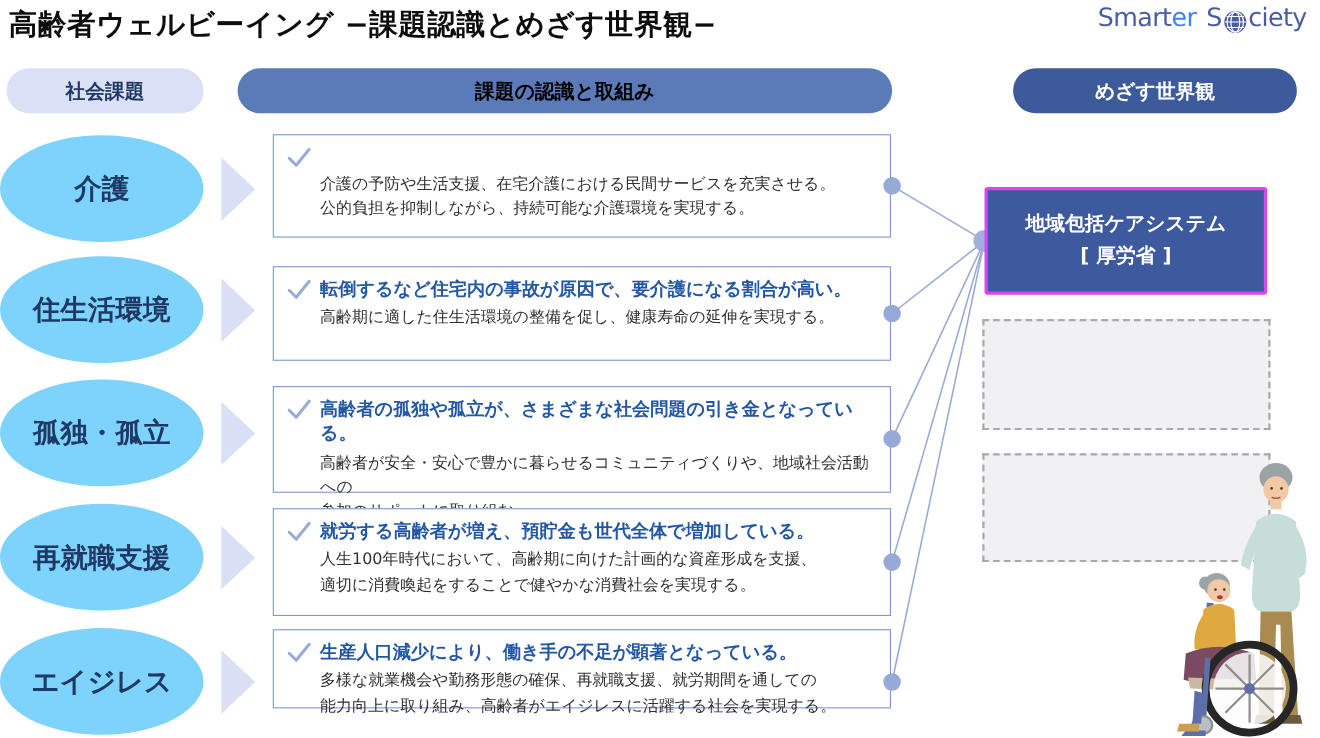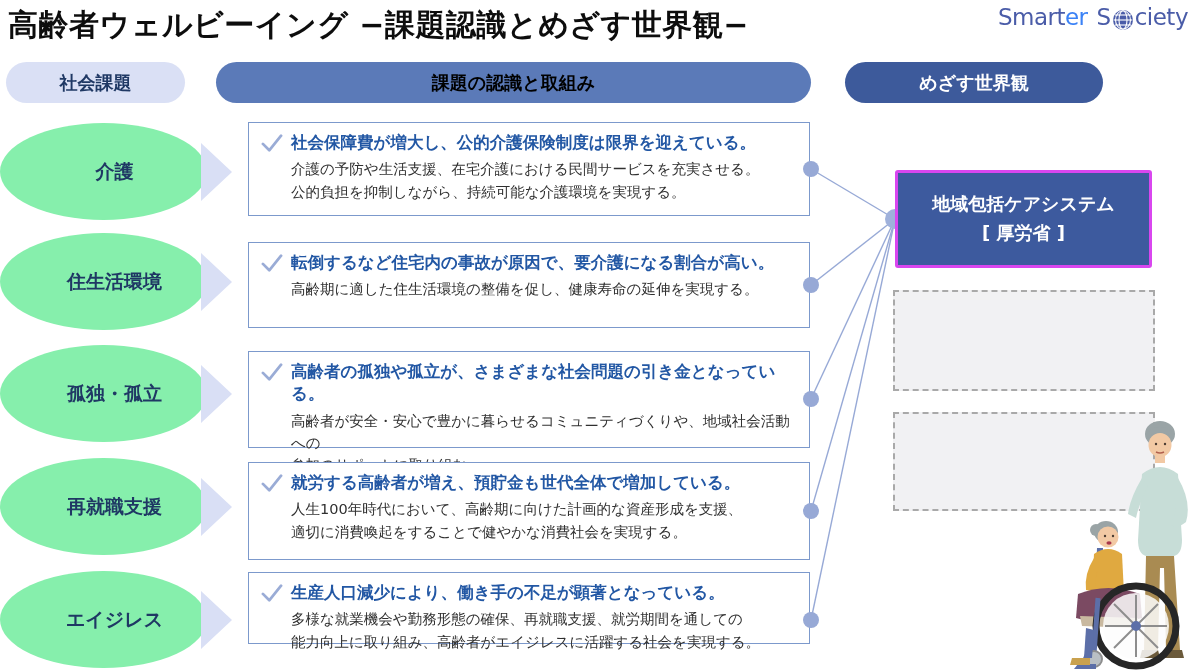--- a/index.html
+++ b/index.html
@@ -5,42 +5,42 @@
   html,body{margin:0;padding:0;}
   body{
     width:1200px;height:671px;position:relative;overflow:hidden;
     background:#ffffff;
     font-family:"DejaVu Sans","Liberation Sans",sans-serif;
   }
   .abs{position:absolute;}
 
   
   .page-title{
-    left:8px;top:5px;font-size:30px;font-weight:bold;color:#0d0d0d;letter-spacing:0.5px;
+    left:8px;top:5px;font-size:26px;font-weight:bold;color:#0d0d0d;letter-spacing:0.5px;
   }
   .logo{right:12px;top:3px;font-size:23px;font-weight:normal;letter-spacing:-0.5px;display:flex;align-items:center;}
   .logo .lg-blue{color:#4A5CA8;}
   .logo .lg-green{color:#3b82f6;}
   .logo .lg-space{width:9px;}
   .logo svg{margin:6px 1px 0 1px;}
 
   
   .pill{
     height:41px;border-radius:21px;display:flex;align-items:center;justify-content:center;
     font-weight:bold;font-size:18px;top:62px;
   }
   .pill-left{left:6px;width:179px;background:#DAE0F5;color:#1F3864;}
   .pill-center{left:216px;width:595px;background:#5B7AB8;color:#000000;}
-  .pill-right{left:845px;width:258px;background:#3D5A9B;color:#ffffff;text-align:right;}
+  .pill-right{left:921px;width:258px;background:#3D5A9B;color:#ffffff;text-align:right;}
 
   
   .issue-ellipse{
     left:0;width:185px;height:97px;border-radius:50%;
-    background:#86efac;color:#1F3864;font-weight:bold;font-size:19px;
-    display:flex;align-items:center;justify-content:center;padding-left:22px;
+    background:#7dd3fc;color:#1F3864;font-weight:bold;font-size:25px;
+    display:flex;align-items:center;justify-content:center;
   }
   .issue-arrow{
     left:201px;width:31px;height:58px;background:#D9DFF5;
     clip-path:polygon(0 0,100% 50%,0 100%);
   }
 
   
   .topic-box{
     left:248px;width:562px;box-sizing:border-box;background:#ffffff;
     border:1px solid #7C99CC;padding:9px 12px 6px 12px;
@@ -111,21 +111,20 @@
 <div class="abs issue-arrow" style="top:478px;"></div>
 
 <div class="abs issue-ellipse" style="top:571px;">エイジレス</div>
 <div class="abs issue-arrow" style="top:591px;"></div>
 
 <div class="abs topic-box" style="top:122px;height:94px;">
   <div class="topic-head">
     <svg class="check" width="22" height="20" viewBox="0 0 24 22">
       <path d="M2 12 L9 19 L22 3" fill="none" stroke="#9AACD6" stroke-width="3" stroke-linecap="round" stroke-linejoin="round"></path>
     </svg>
-    <div class="topic-heading">社会保障費が増大し、公的介護保険制度は限界を迎えている。</div>
   </div>
   <div class="topic-body">介護の予防や生活支援、在宅介護における民間サービスを充実させる。
 公的負担を抑制しながら、持続可能な介護環境を実現する。</div>
 </div>
 
 <div class="abs topic-box" style="top:242px;height:86px;">
   <div class="topic-head">
     <svg class="check" width="22" height="20" viewBox="0 0 24 22">
       <path d="M2 12 L9 19 L22 3" fill="none" stroke="#9AACD6" stroke-width="3" stroke-linecap="round" stroke-linejoin="round"></path>
     </svg>

